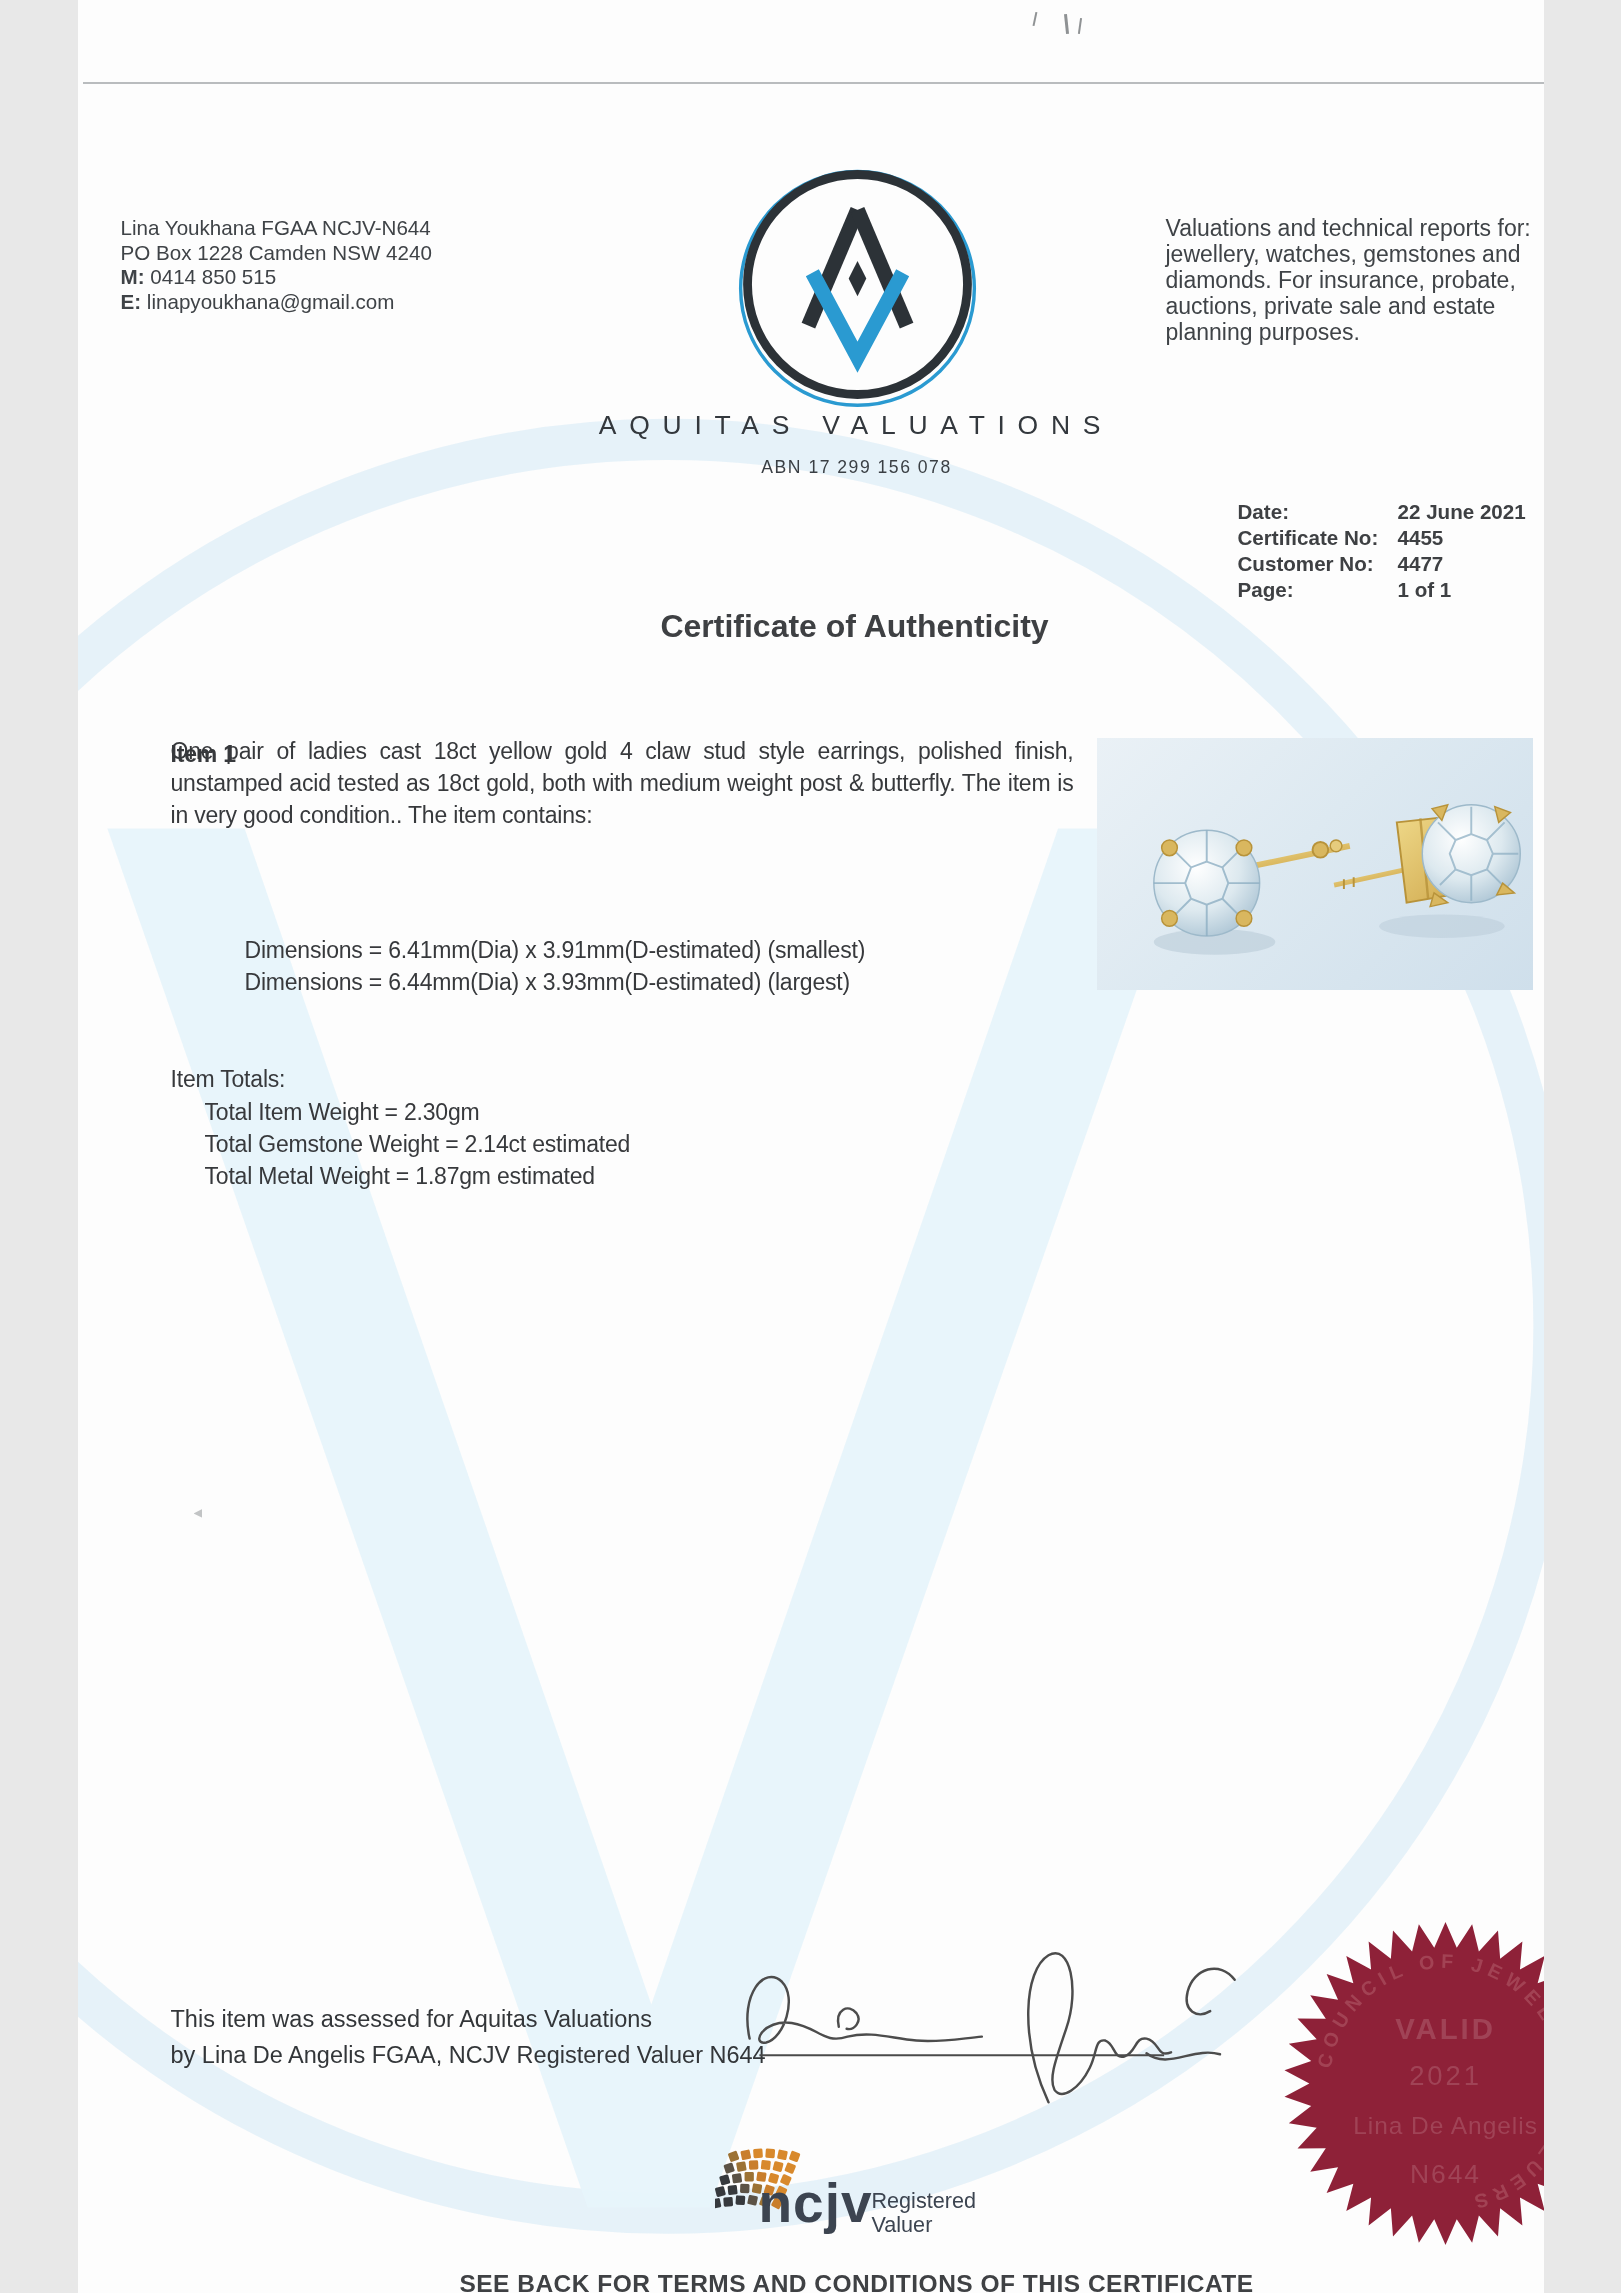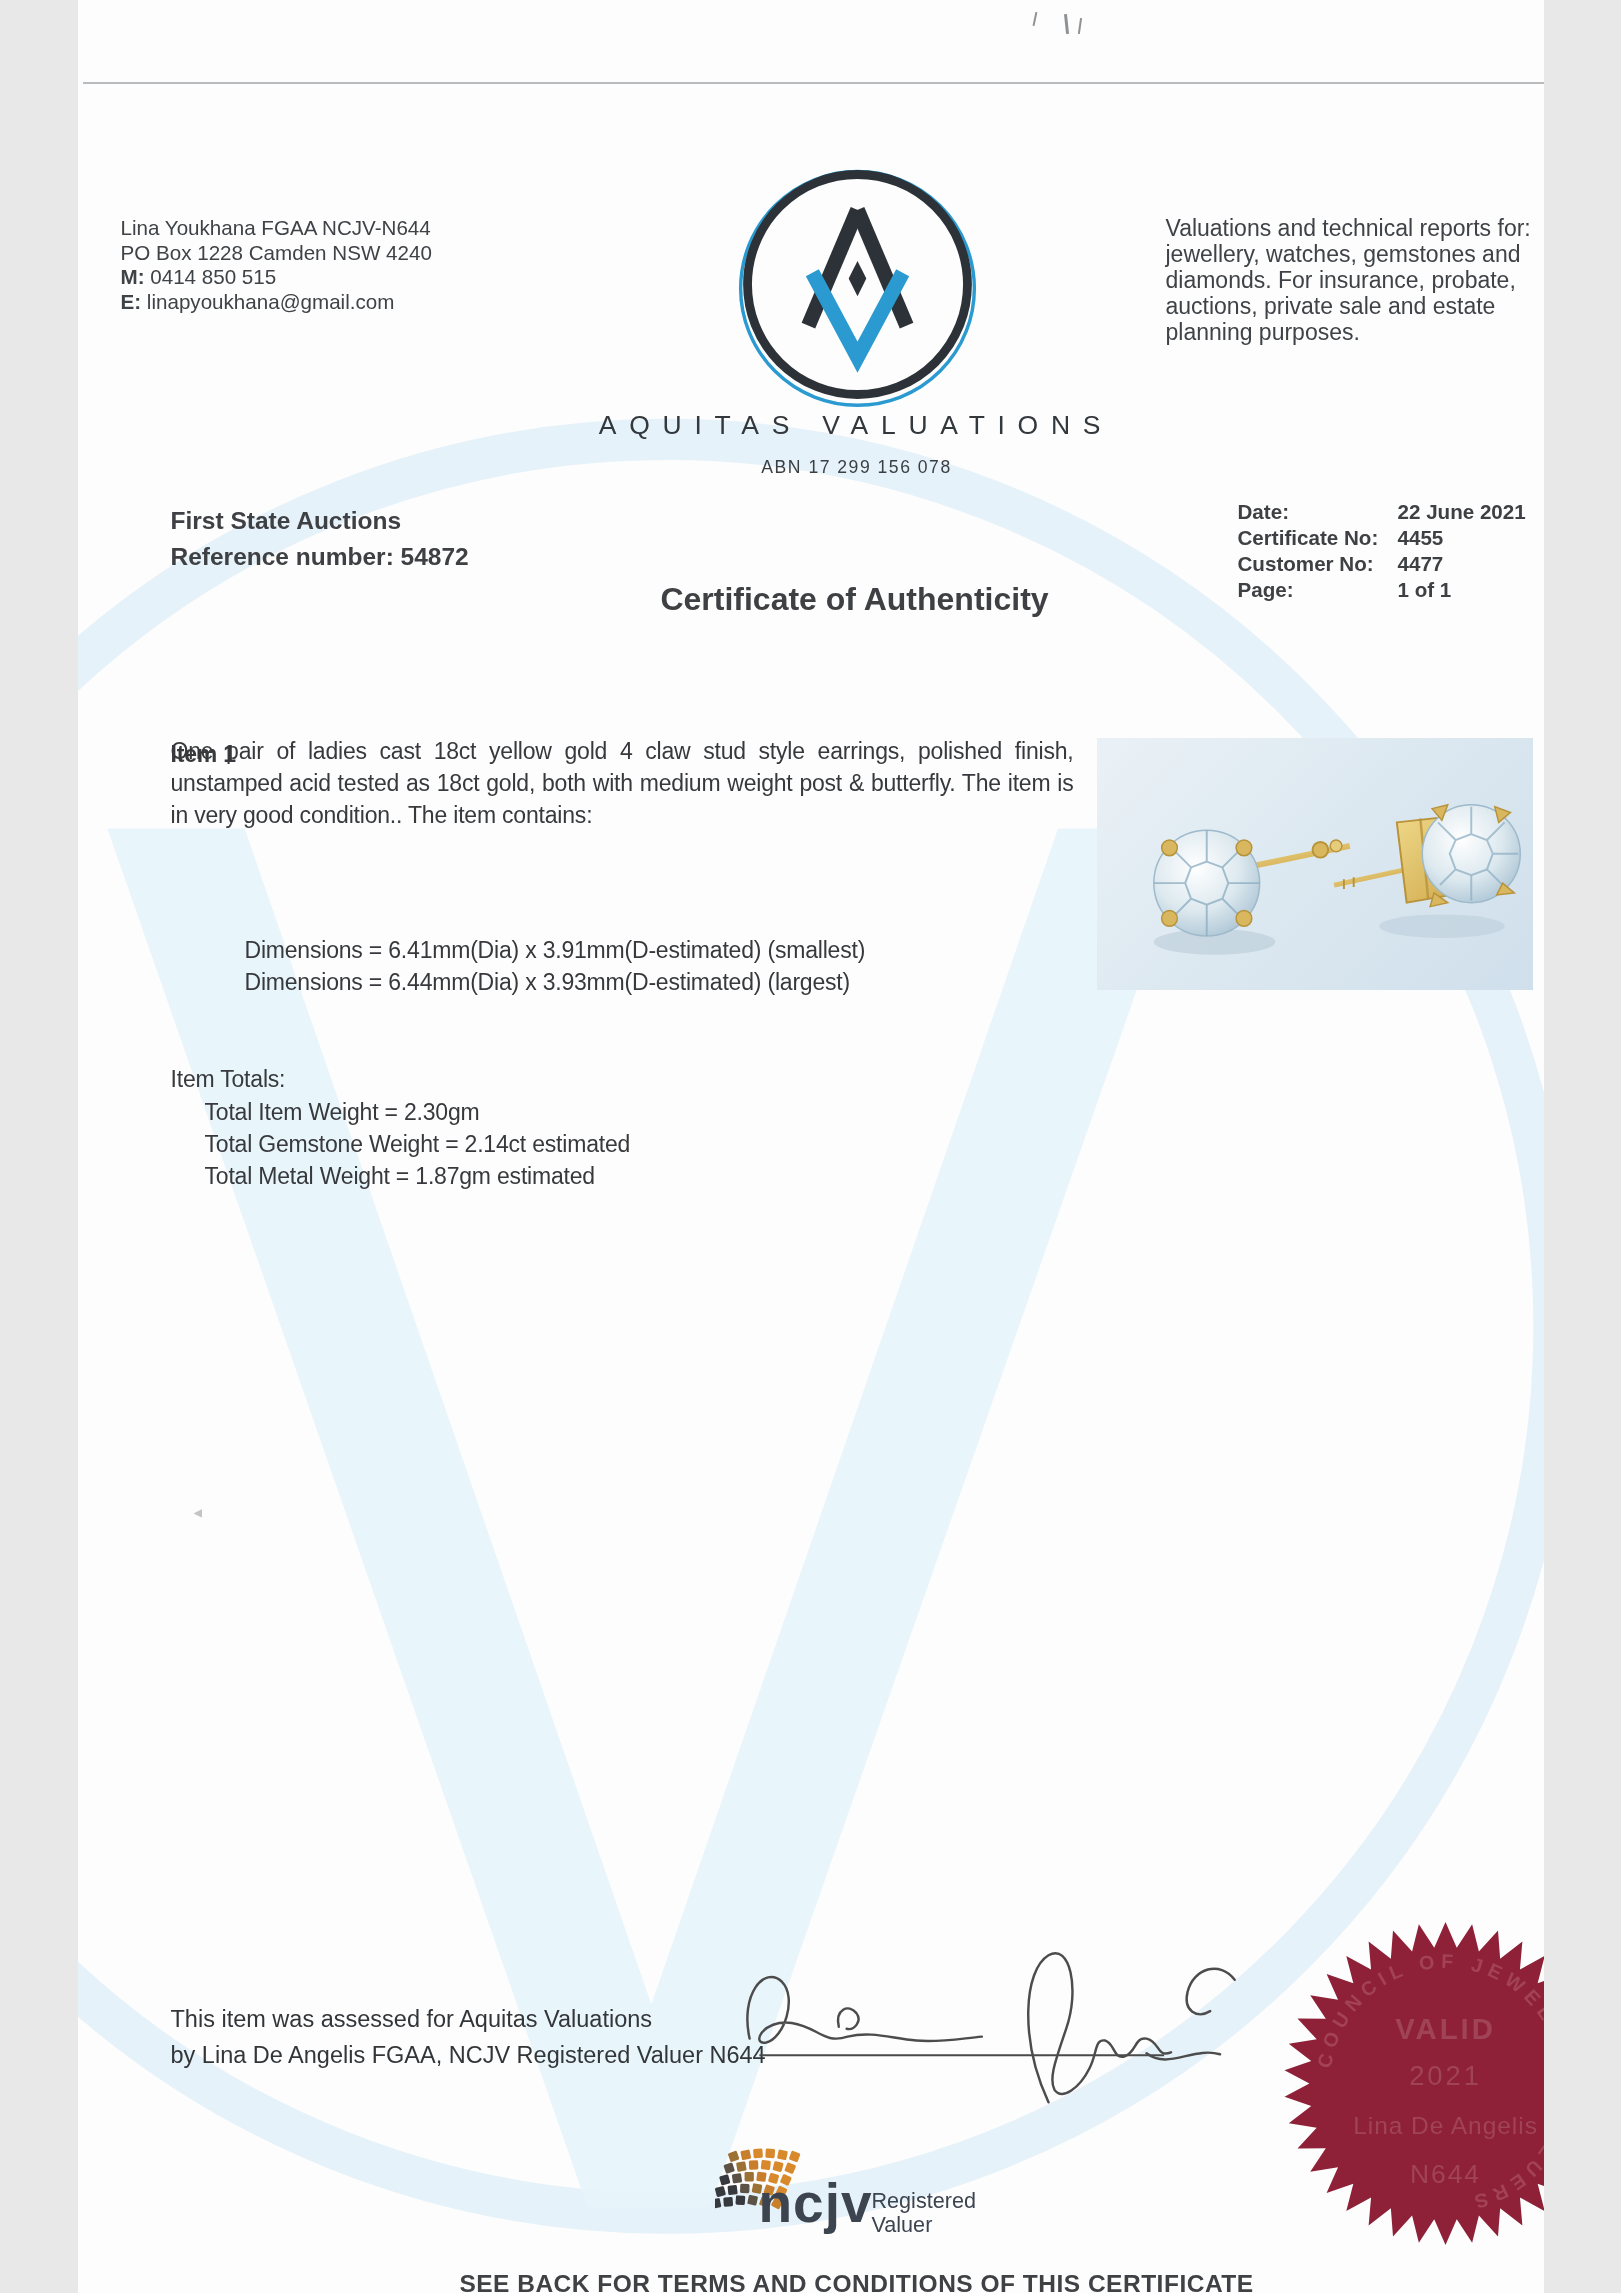--- a/index.html
+++ b/index.html
@@ -18,21 +18,21 @@
   
   .contact{left:43px;top:216px;width:421px;font-size:20.6px;line-height:24.5px;color:#3f4347;z-index:2;}
   .contact b{font-weight:bold;}
   .logo{left:644px;top:149px;z-index:2;}
   .brand-name{left:470px;top:410px;width:617px;text-align:center;font-size:26.5px;letter-spacing:12.7px;color:#33383d;z-index:2;}
   .brand-abn{left:573px;top:457px;width:412px;text-align:center;font-size:17.6px;letter-spacing:1.5px;color:#3a3f44;z-index:2;}
   .services{left:1088px;top:215px;width:392px;font-size:23px;line-height:26px;color:#3f4347;z-index:2;}
   
   .client{left:93px;top:503px;font-size:24.5px;font-weight:bold;color:#3e4043;line-height:36px;z-index:2;}
   .meta{left:1160px;top:499px;display:grid;grid-template-columns:160px auto;font-size:20.6px;font-weight:bold;color:#3e4043;line-height:26px;z-index:2;}
-  .title{left:419px;top:581px;width:716px;text-align:center;font-size:32px;font-weight:bold;color:#3e4043;z-index:2;}
+  .title{left:419px;top:608px;width:716px;text-align:center;font-size:32px;font-weight:bold;color:#3e4043;z-index:2;}
   
   .body-txt{font-size:23px;line-height:32px;color:#37393c;letter-spacing:-0.2px;z-index:2;}
   .item-heading{left:93px;top:738px;font-weight:bold;}
   .item-desc{left:93px;top:735px;width:903px;text-align:justify;}
   .gem-line{left:127px;top:869px;width:869px;text-align:justify;}
   .details{left:167px;top:934px;}
   .totals-heading{left:93px;top:1063px;}
   .totals-lines{left:127px;top:1096px;}
   
   .photo{left:1019px;top:738px;width:436px;height:252px;z-index:2;background:linear-gradient(135deg,#eaf1f6 0%,#dde9f1 45%,#cfdfeb 100%);}
@@ -86,24 +86,20 @@
   <div class="abs brand-abn">ABN 17 299 156 078</div>
 
   <div class="abs services">
     <div>Valuations and technical reports for:</div>
     <div>jewellery, watches, gemstones and</div>
     <div>diamonds. For insurance, probate,</div>
     <div>auctions, private sale and estate</div>
     <div>planning purposes.</div>
   </div>
 
-  <div class="abs client">
-    <div>First State Auctions</div>
-    <div>Reference number: 54872</div>
-  </div>
 
   <div class="abs meta">
     <div>Date:</div>
     <div>22 June 2021</div>
     <div>Certificate No:</div>
     <div>4455</div>
     <div>Customer No:</div>
     <div>4477</div>
     <div>Page:</div>
     <div>1 of 1</div>

